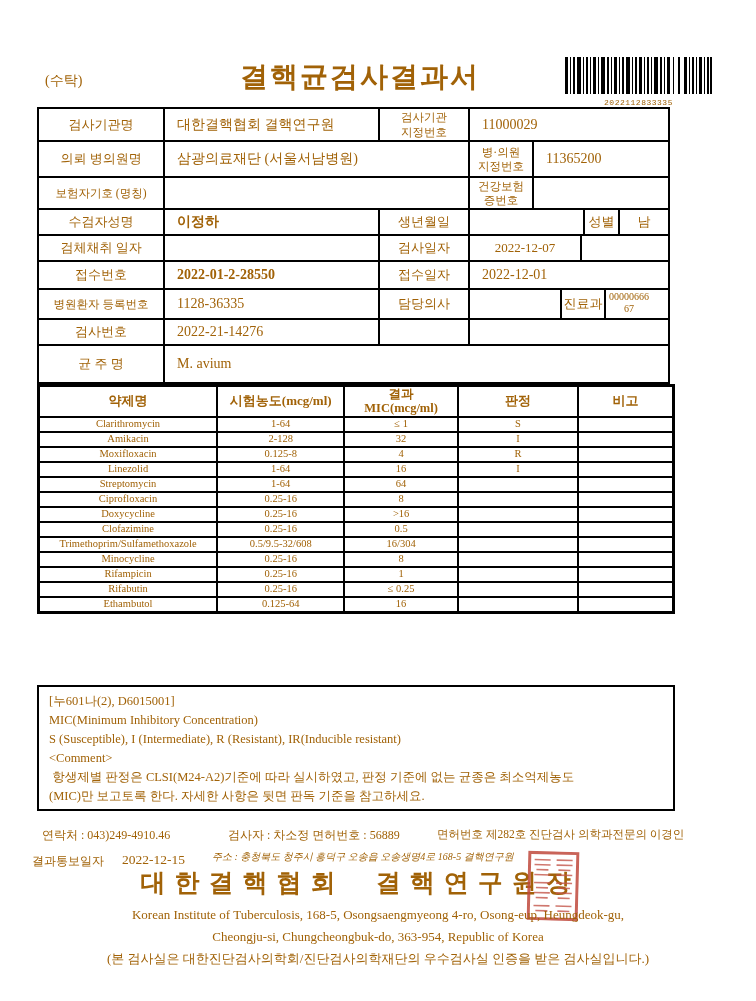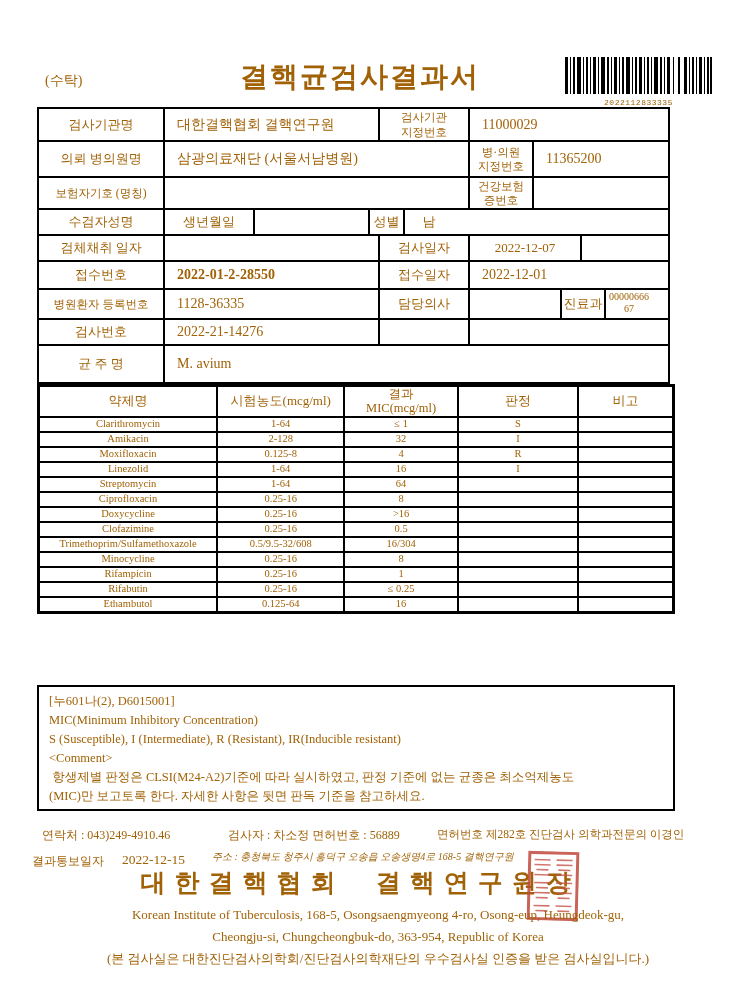--- a/index.html
+++ b/index.html
@@ -27,21 +27,21 @@
   .small-label{font-size:11.5px;}
   .bold{font-weight:bold;}
   .dept-val{white-space:pre-line;font-size:10px;line-height:1.15;align-items:flex-start;
             justify-content:flex-start;padding:1px 0 0 3px;text-align:center;}
 
   
   .drugs{position:absolute;left:37px;top:384px;width:638px;border-collapse:collapse;
          table-layout:fixed;background:#fff;}
   .drugs,.drugs th,.drugs td{border:2px solid #000;}
   .drugs{border-width:3px;}
-  .drugs th{height:28px;font-size:13px;font-weight:normal;padding:0;}
+  .drugs th{height:28px;font-size:13px;font-weight:bold;padding:0;}
   .drugs th.pre{white-space:pre-line;line-height:1.15;font-size:12.5px;}
   .drugs td{height:13px;font-size:10.5px;text-align:center;padding:0;line-height:1;}
 
   
   .notes{position:absolute;left:37px;top:685px;width:638px;height:126px;border:2.5px solid #000;
          box-sizing:border-box;padding:5px 10px;font-size:12.5px;line-height:19px;}
   .notes div{white-space:pre;}
 
   
   .contact-line{position:absolute;top:827px;left:0;width:756px;font-size:12px;}
@@ -128,20 +128,21 @@
     </div>
     <div class="ir" style="height:30px">
       <div class="ic small-label" style="width:126px">보험자기호 (명칭)</div>
       <div class="ic val" style="width:305px"></div>
       <div class="ic two-line" style="width:64px">건강보험
 증번호</div>
       <div class="ic val" style="width:134px"></div>
     </div>
     <div class="ir" style="height:24px">
       <div class="ic" style="width:126px">수검자성명</div>
+      <div class="ic val bold" style="width:215px">이정하</div>
       <div class="ic" style="width:90px">생년월일</div>
       <div class="ic val" style="width:115px"></div>
       <div class="ic" style="width:35px">성별</div>
       <div class="ic" style="width:48px">남</div>
     </div>
     <div class="ir" style="height:24px">
       <div class="ic" style="width:126px">검체채취 일자</div>
       <div class="ic val" style="width:215px"></div>
       <div class="ic" style="width:90px">검사일자</div>
       <div class="ic" style="width:112px">2022-12-07</div>

